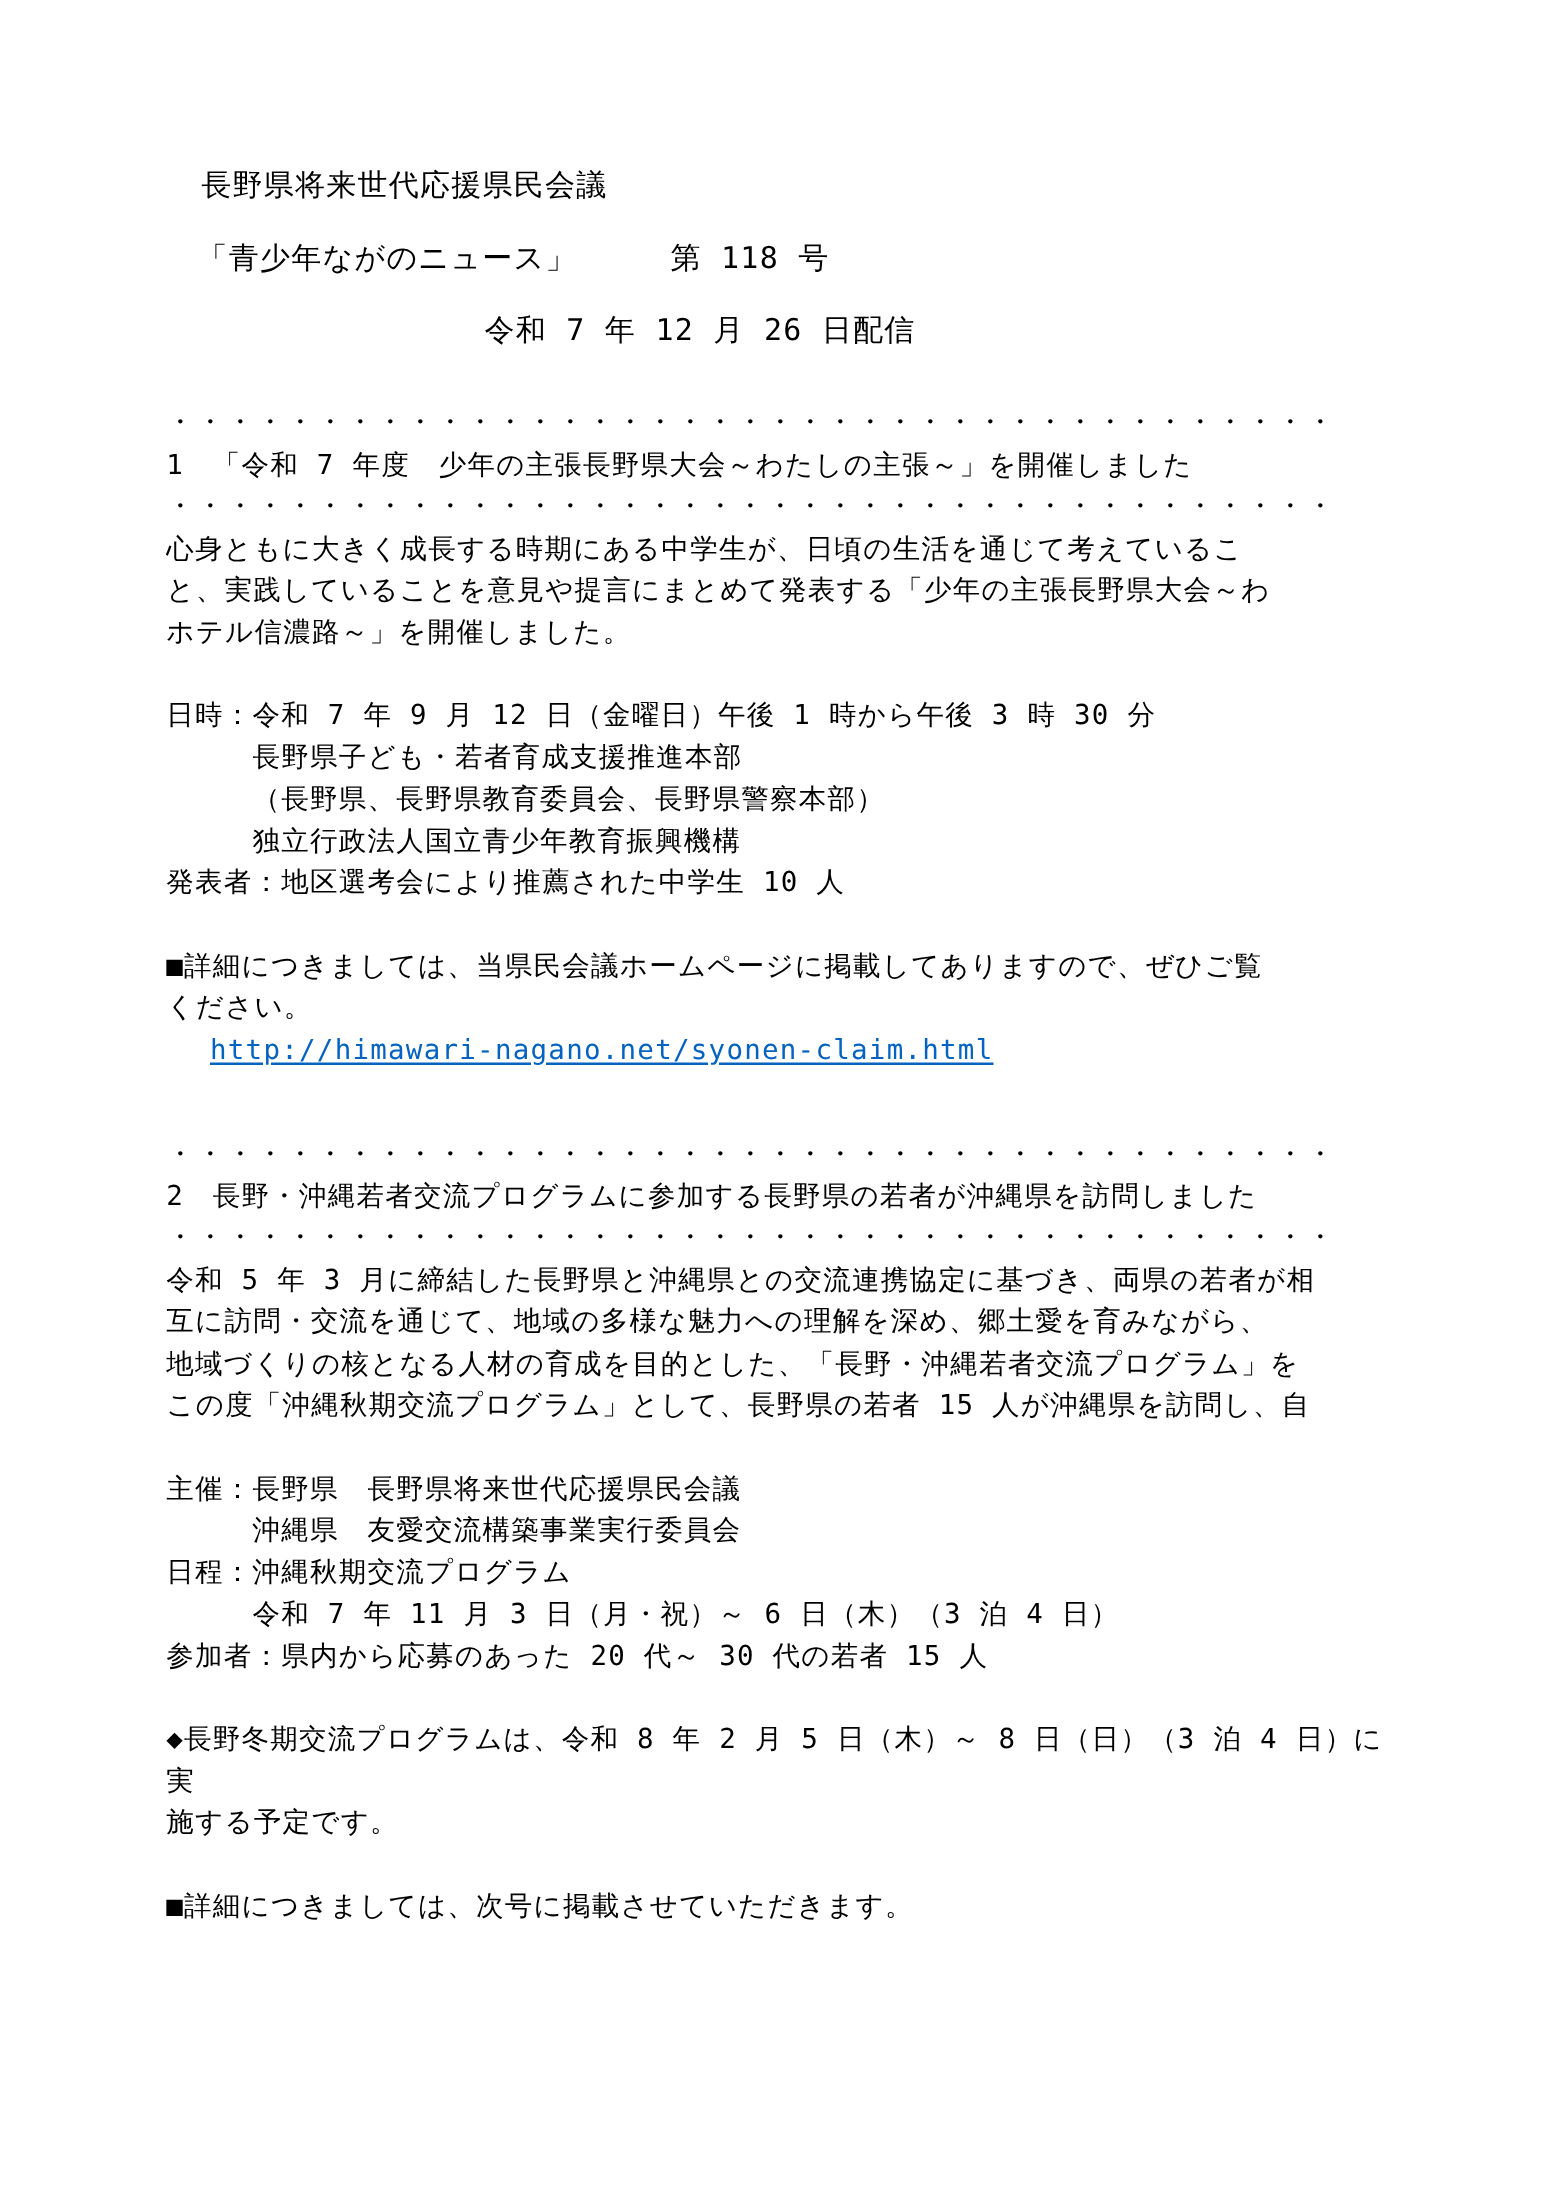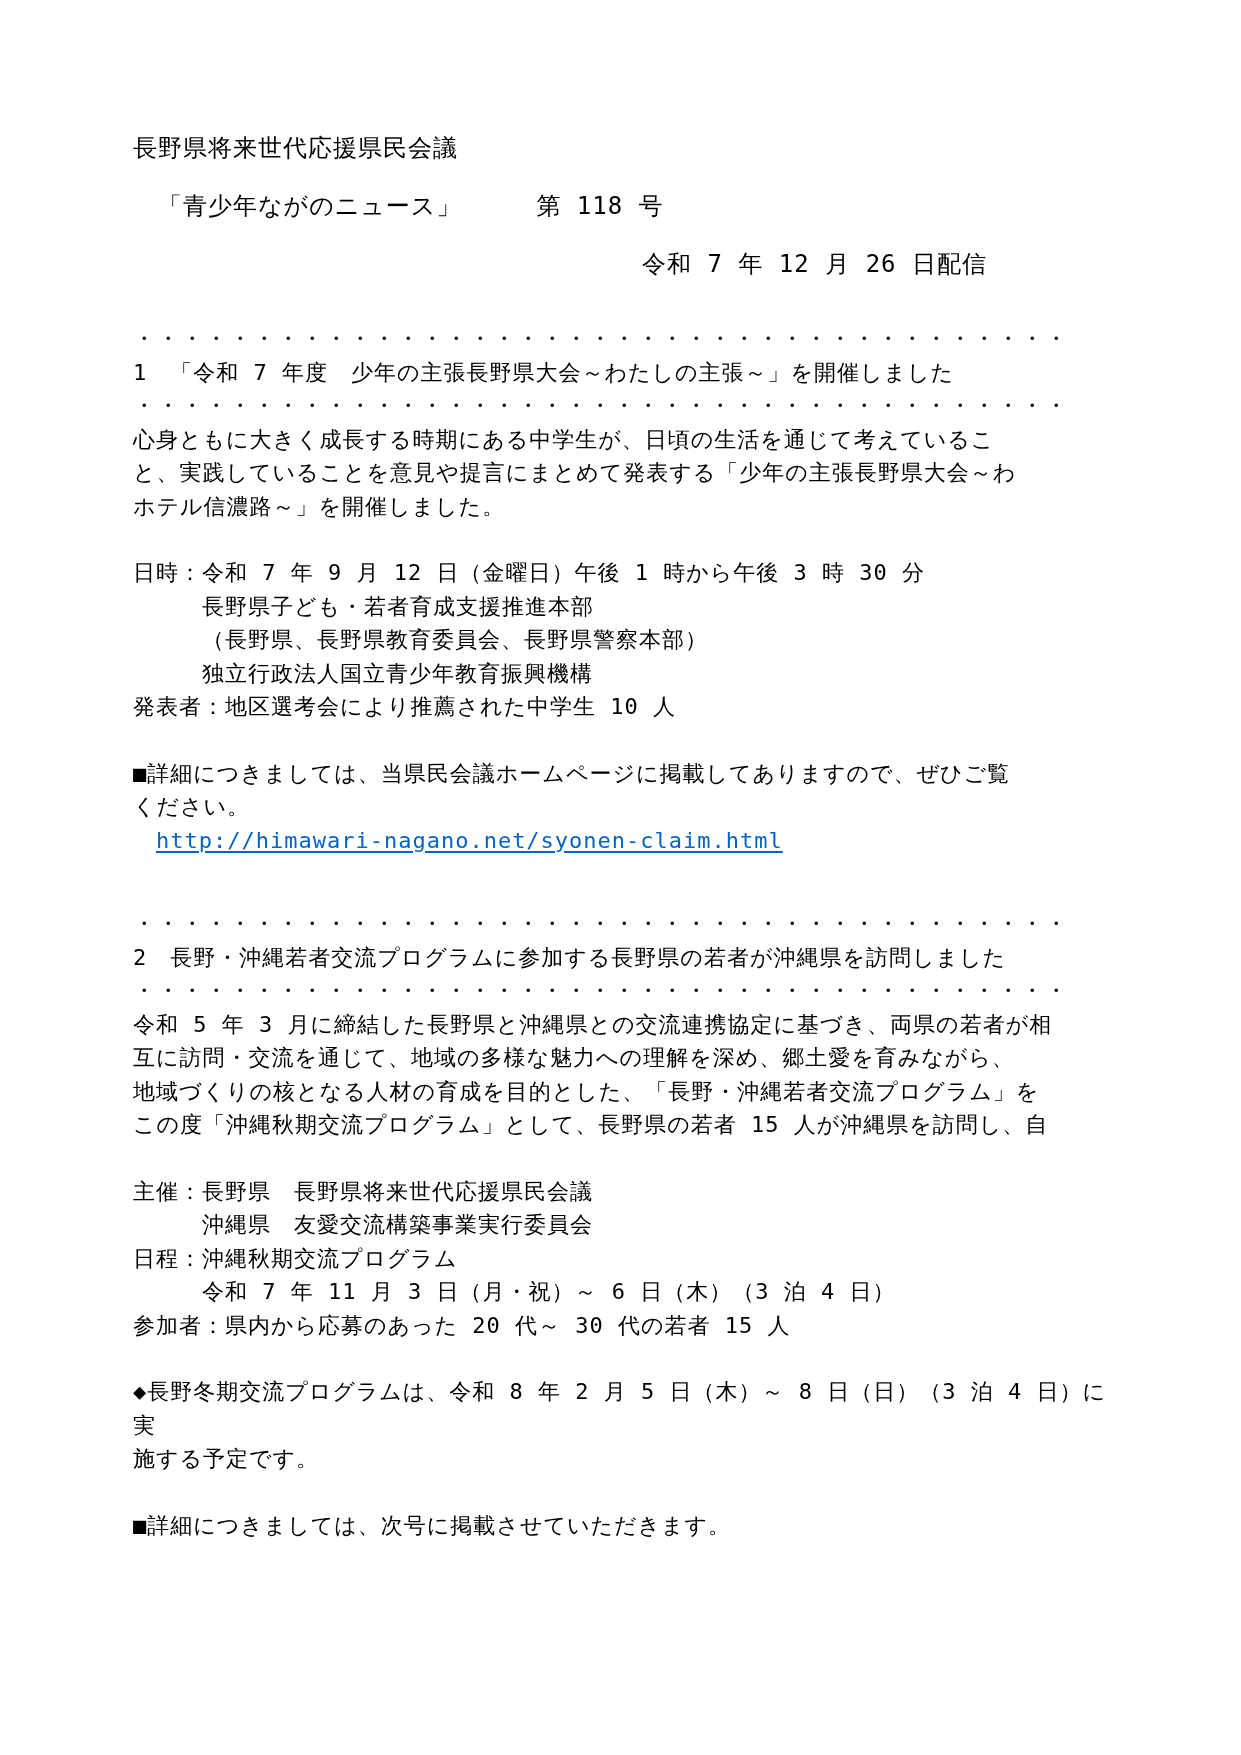--- a/index.html
+++ b/index.html
@@ -20,24 +20,24 @@
     font-family: "DejaVu Sans Mono", "Liberation Mono", monospace;
     color: #000000;
     background: #ffffff;
   }
   .hdr-line {
     font-size: 24px;
     line-height: 36px;
     letter-spacing: 1px;
     white-space: pre-wrap;
   }
-  .org   { margin-bottom: 22px; }
+  .org   { margin-bottom: 22px; margin-left: 28px; }
   .title { margin-bottom: 22px; }
   .date  {
-    text-align: right;
+    text-align: center;
     padding-right: 124px;
     margin-bottom: 40px;
   }
   .line {
     font-size: 22px;
     line-height: 33.5px;
     letter-spacing: 1px;
     white-space: pre-wrap;
     min-height: 33.5px;
   }
@@ -48,20 +48,21 @@
     white-space: nowrap;
     overflow: hidden;
     min-height: 33.5px;
   }
   .gap   { height: 33px; }
   .gap-lg{ height: 50px; }
   a.link {
     color: #0563c1;
     text-decoration: underline;
     text-underline-offset: 3px;
+    margin-left: 12px;
   }
   .link-line { white-space: pre-wrap; }
 </style>
 </head>
 <body>
 
 <div class="doc">
 
   <div class="hdr-line org">長野県将来世代応援県民会議</div>
   <div class="hdr-line title">　「青少年ながのニュース」　　　第 118 号</div>

